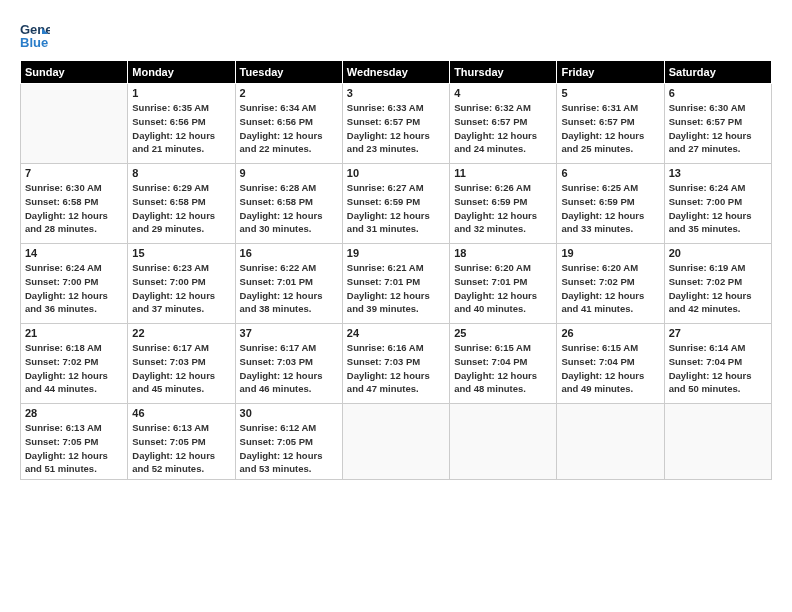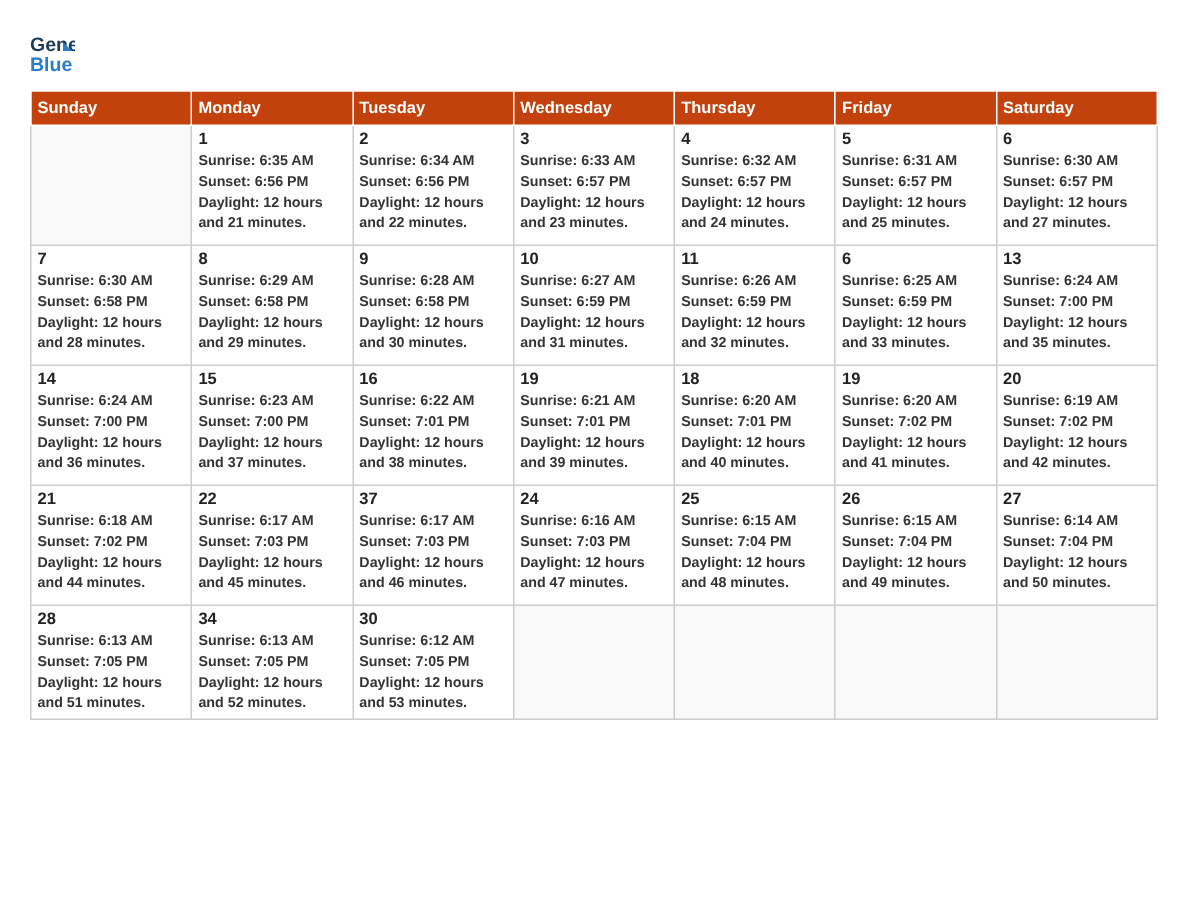--- a/index.html
+++ b/index.html
@@ -42,21 +42,21 @@
     .location {
       font-size: 14px;
       color: #444;
     }
     .calendar {
       width: 100%;
       border-collapse: collapse;
       font-size: 10px;
     }
     .calendar th {
-      background: #c2410c;
+      background: #000000;
       color: #fff;
       padding: 5px 4px;
       text-align: left;
       font-size: 11px;
       border: 1px solid #fff;
     }
     .calendar td {
       border: 1px solid #ccc;
       vertical-align: top;
       padding: 3px 4px;
@@ -342,21 +342,21 @@
         <tr>
           <td>
         <span class="day-num">28</span>
         <div class="day-info">
           Sunrise: 6:13 AM<br>
           Sunset: 7:05 PM<br>
           Daylight: 12 hours and 51 minutes.
         </div>
       </td>
           <td>
-        <span class="day-num">34</span>
+        <span class="day-num">46</span>
         <div class="day-info">
           Sunrise: 6:13 AM<br>
           Sunset: 7:05 PM<br>
           Daylight: 12 hours and 52 minutes.
         </div>
       </td>
           <td>
         <span class="day-num">30</span>
         <div class="day-info">
           Sunrise: 6:12 AM<br>

